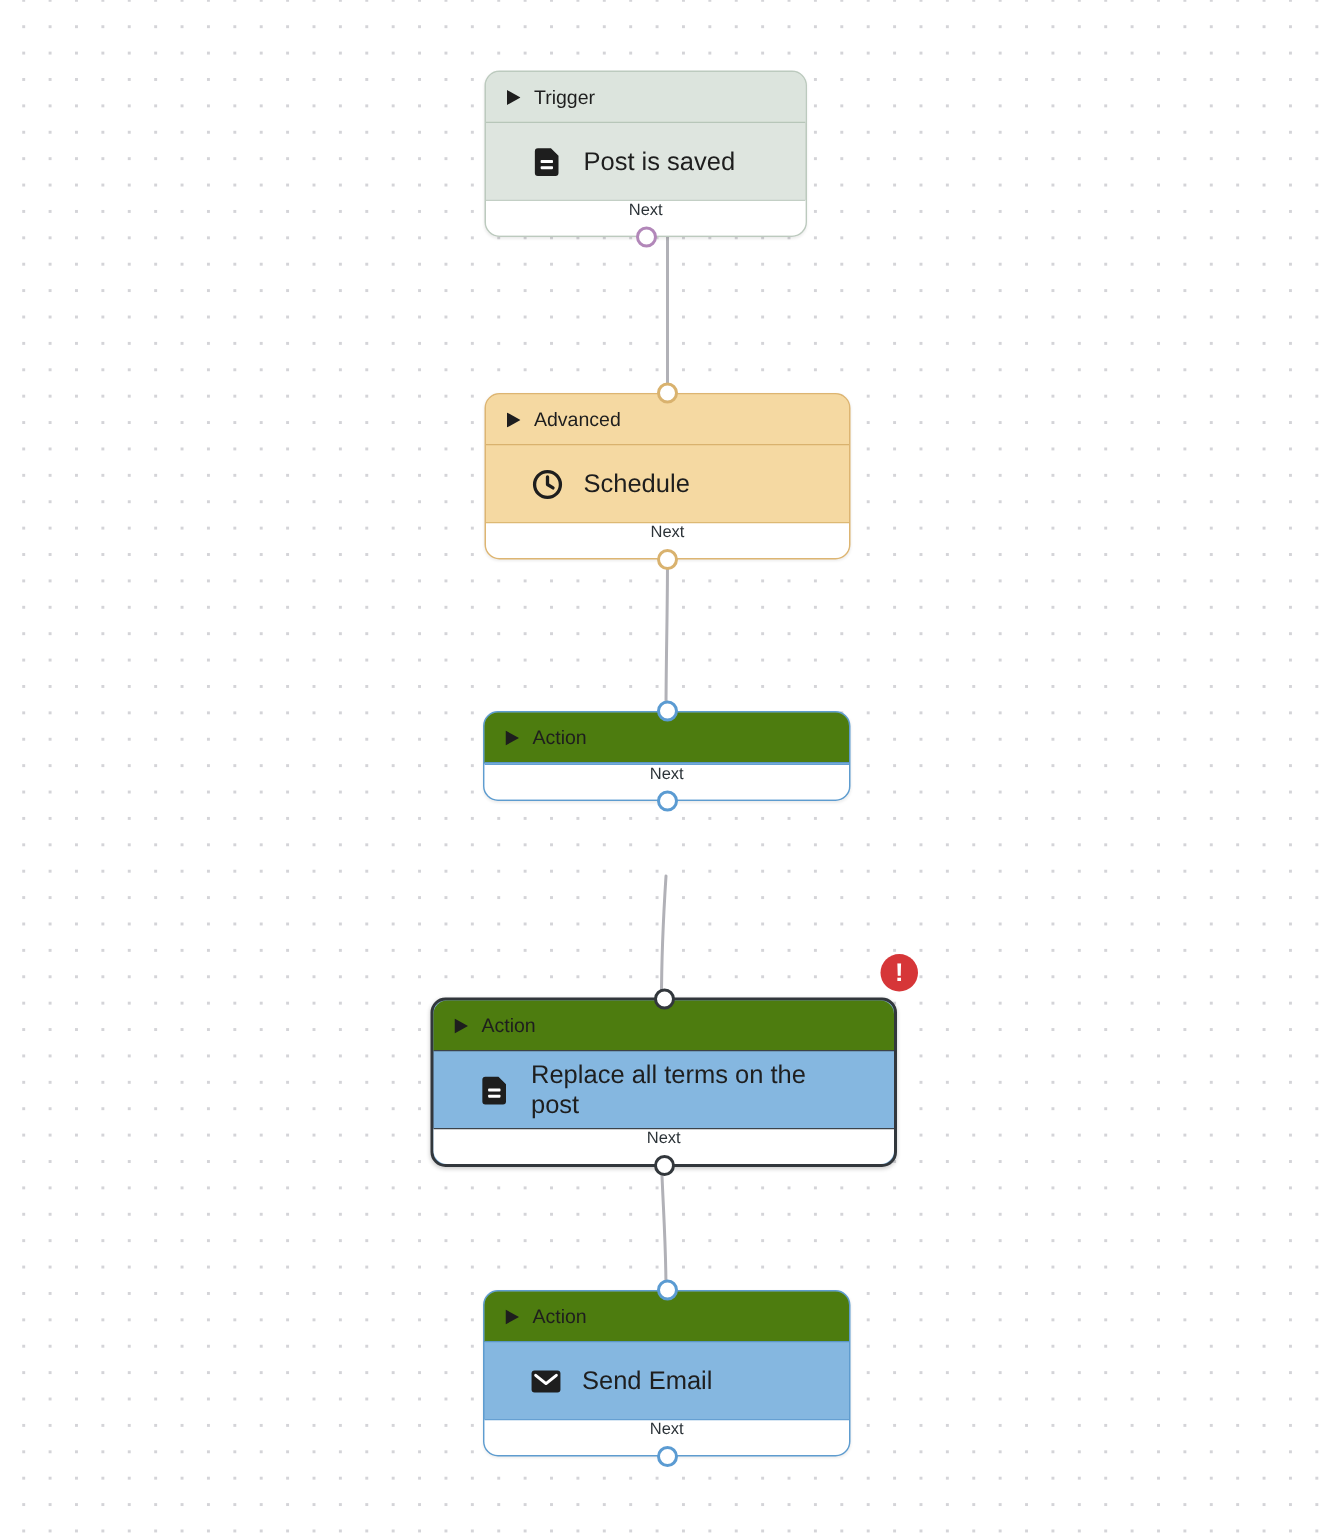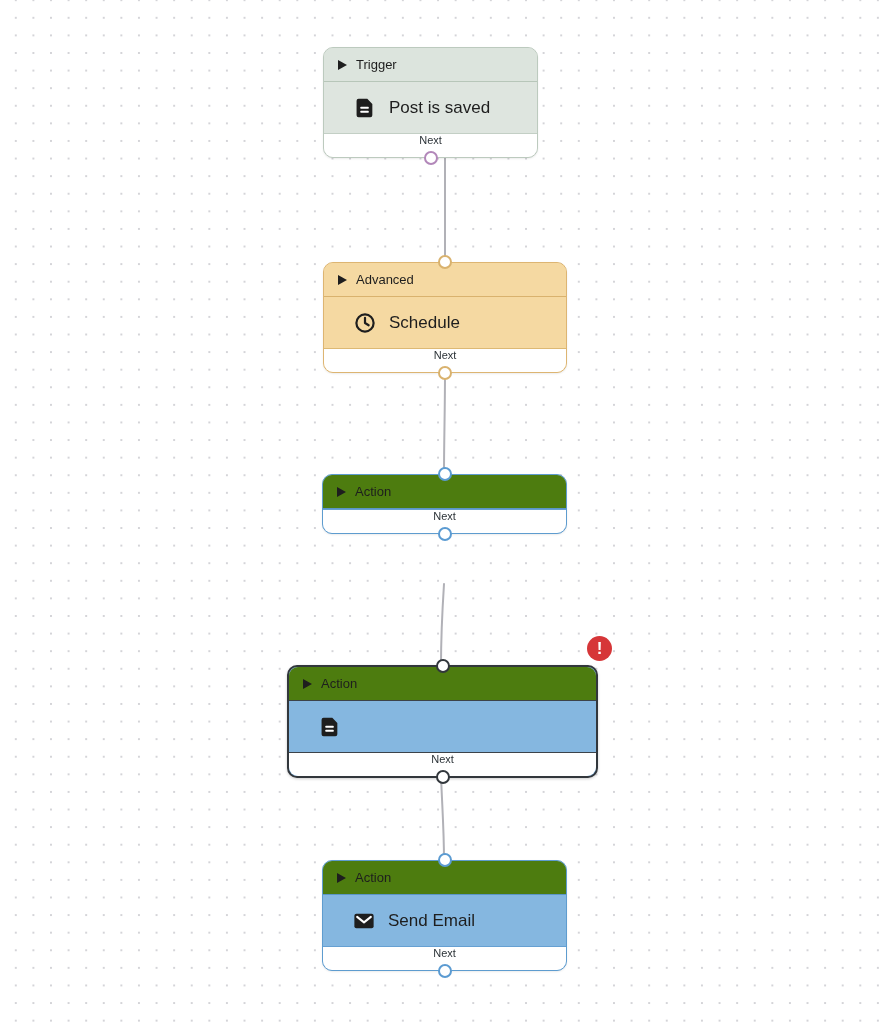--- a/index.html
+++ b/index.html
@@ -177,20 +177,21 @@
       <span>Action</span>
     </div>
     <div class="node-body">
       <span class="node-icon">
         <svg viewBox="0 0 24 24">
             <path d="M5 2h9.5L20 7.5V20a2.2 2.2 0 0 1-2.2 2.2H5A2.2 2.2 0 0 1 2.8 20V4.2A2.2 2.2 0 0 1 5 2z" fill="#1e1e1e"></path>
             <rect x="7" y="10.6" width="9" height="2.2" rx="0.6" fill="#ffffff"></rect>
             <rect x="7" y="15" width="9" height="2.2" rx="0.6" fill="#ffffff"></rect>
           </svg>
       </span>
+      <span>Replace all terms on the post</span>
     </div>
     <div class="node-footer">
       <span>Next</span>
     </div>
     <span class="handle handle--bottom handle--dark"></span>
   </div>
 
   <div class="node node--action" style="left:322px; top:860px; width:245px;">
     <span class="handle handle--top handle--blue"></span>
     <div class="node-header">

